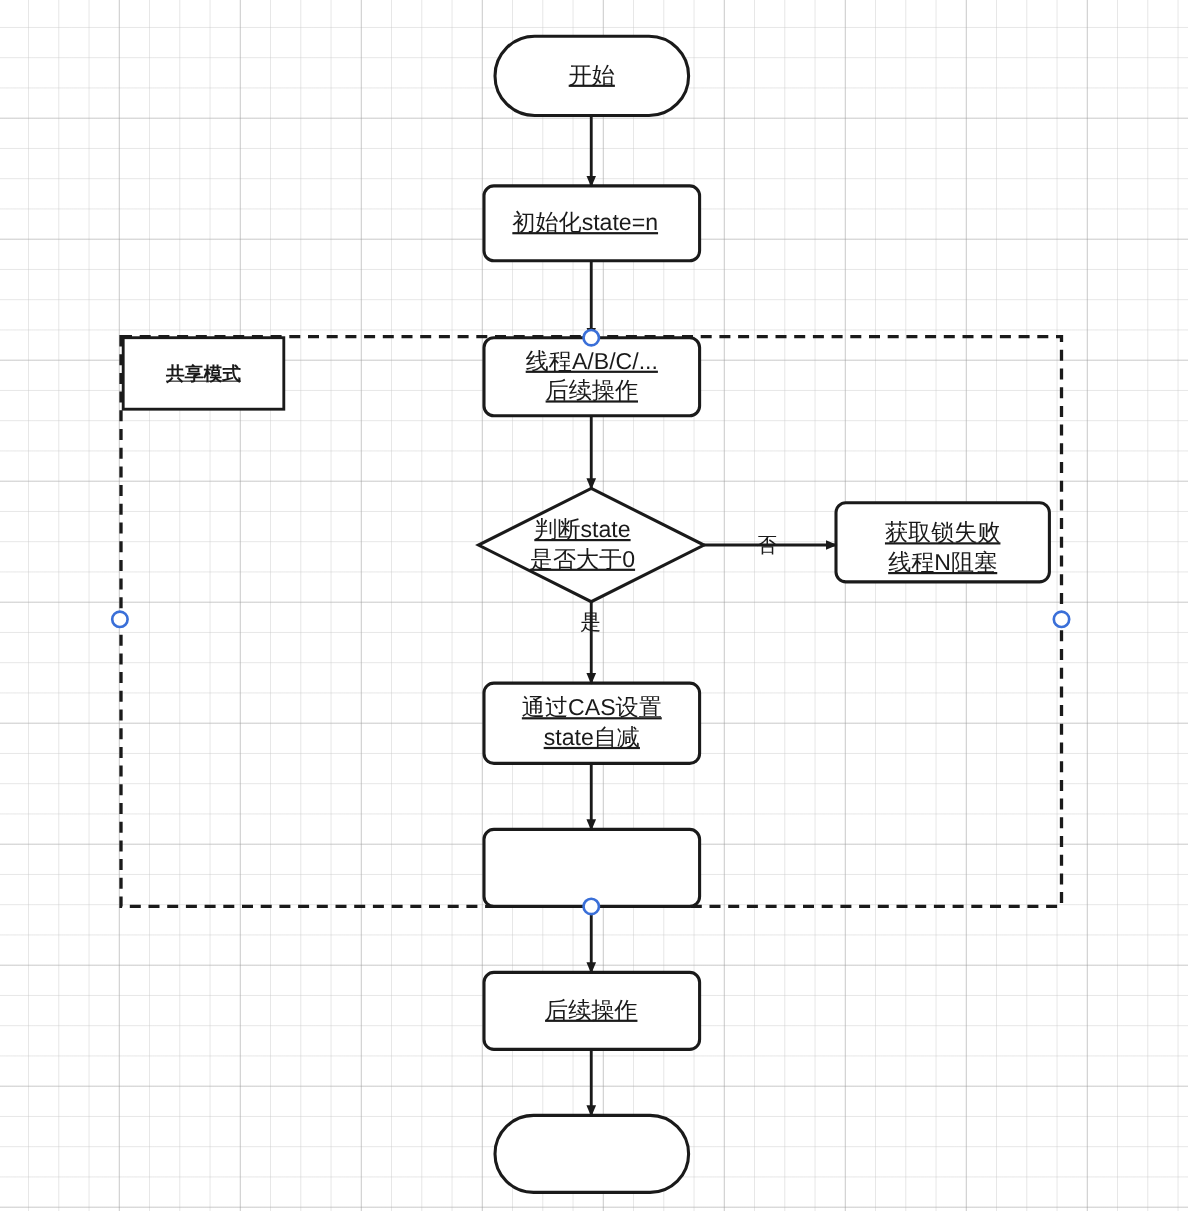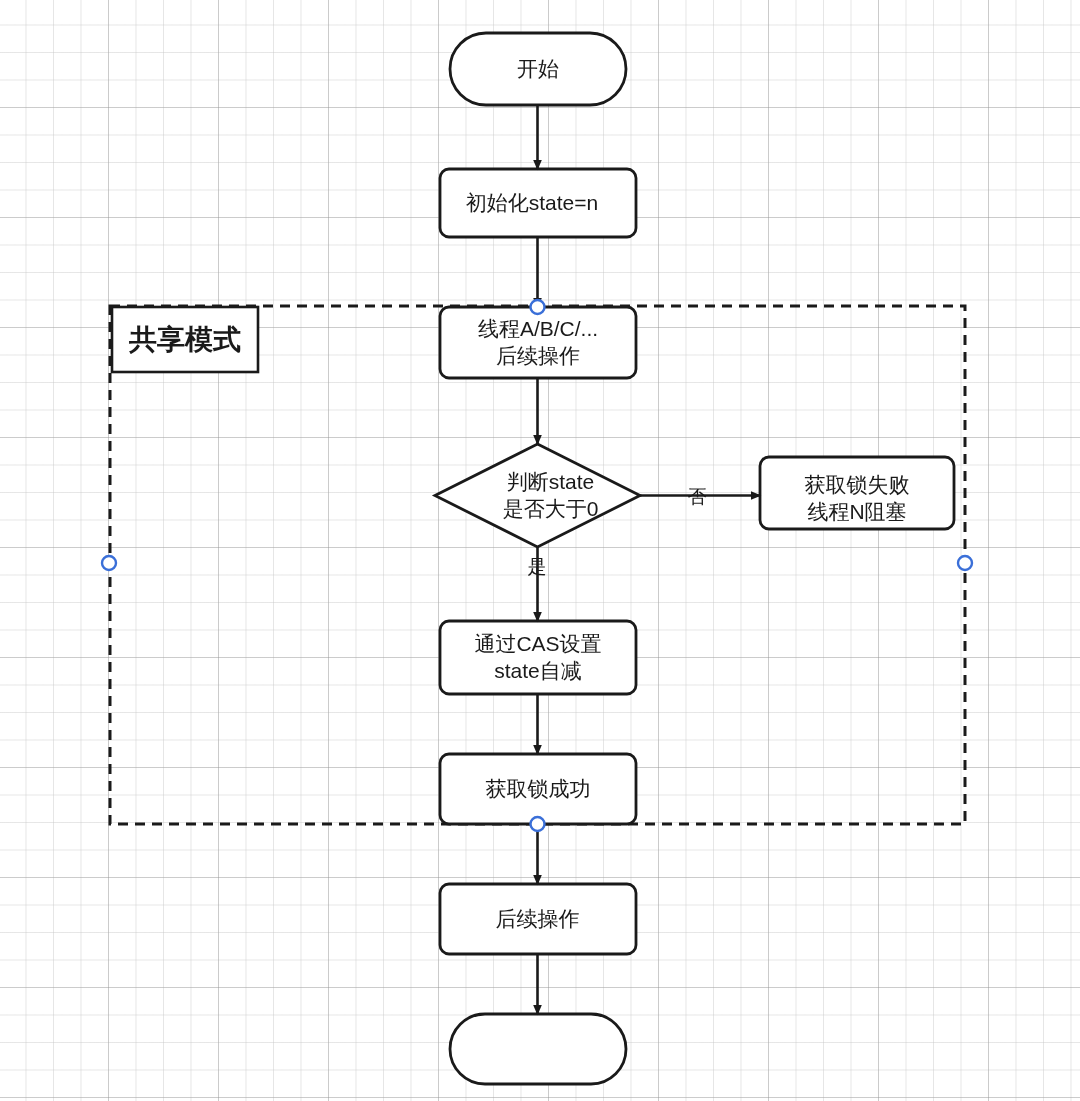--- a/index.html
+++ b/index.html
@@ -36,38 +36,40 @@
     position: absolute;
     display: flex;
     align-items: center;
     justify-content: center;
     text-align: center;
     color: #1a1a1a;
     font-size: 21px;
     line-height: 1.28;
     pointer-events: none;
     white-space: pre-line;
+    text-decoration: underline;
   }
   .edge-label {
     position: absolute;
     color: #1a1a1a;
     font-size: 19px;
     line-height: 1;
     text-align: center;
     pointer-events: none;
   }
   .group-title {
     position: absolute;
     display: flex;
     align-items: center;
     justify-content: center;
     color: #1a1a1a;
-    font-size: 28px;
+    font-size: 17px;
     font-weight: bold;
     pointer-events: none;
+    text-decoration: underline;
   }
 </style>
 </head>
 <body>
 
 <div id="canvas">
 
   <svg id="svg-layer" viewBox="0 0 1080 1101" xmlns="http://www.w3.org/2000/svg">
     <defs>
       <marker id="arrowFilled" markerWidth="12" markerHeight="12" refX="9.2" refY="5" orient="auto" markerUnits="userSpaceOnUse">
@@ -121,30 +123,29 @@
 
   <div class="group-title" style="left:112px; top:307px; width:146px; height:65px;">共享模式</div>
 
   <div class="node-label" style="left:450px; top:33px; width:176px; height:72px;">开始</div>
 
   <div class="node-label" style="left:440px; top:169px; width:184px; height:68px;">初始化state=n</div>
 
   <div class="node-label" style="left:440px; top:307px; width:196px; height:71px;">线程A/B/C/...
 后续操作</div>
 
-  <div class="node-label" style="left:448px; top:444px; width:205px; height:103px;">判断state
+  <div class="node-label" style="left:427px; top:444px; width:205px; height:103px;">判断state
 是否大于0</div>
 
   <div class="node-label" style="left:760px; top:457px; width:194px; height:84px;">获取锁失败
 线程N阻塞</div>
 
   <div class="node-label" style="left:440px; top:621px; width:196px; height:73px;">通过CAS设置
 state自减</div>
 
-  <div class="node-label" style="left:440px; top:754px; width:196px; height:70px;">获取锁成功</div>
 
   <div class="node-label" style="left:440px; top:884px; width:195px; height:70px;">后续操作</div>
 
 
   <div class="edge-label" style="left:682px; top:487px; width:30px;">否</div>
 
   <div class="edge-label" style="left:522px; top:557px; width:30px;">是</div>
 
 </div>
 

